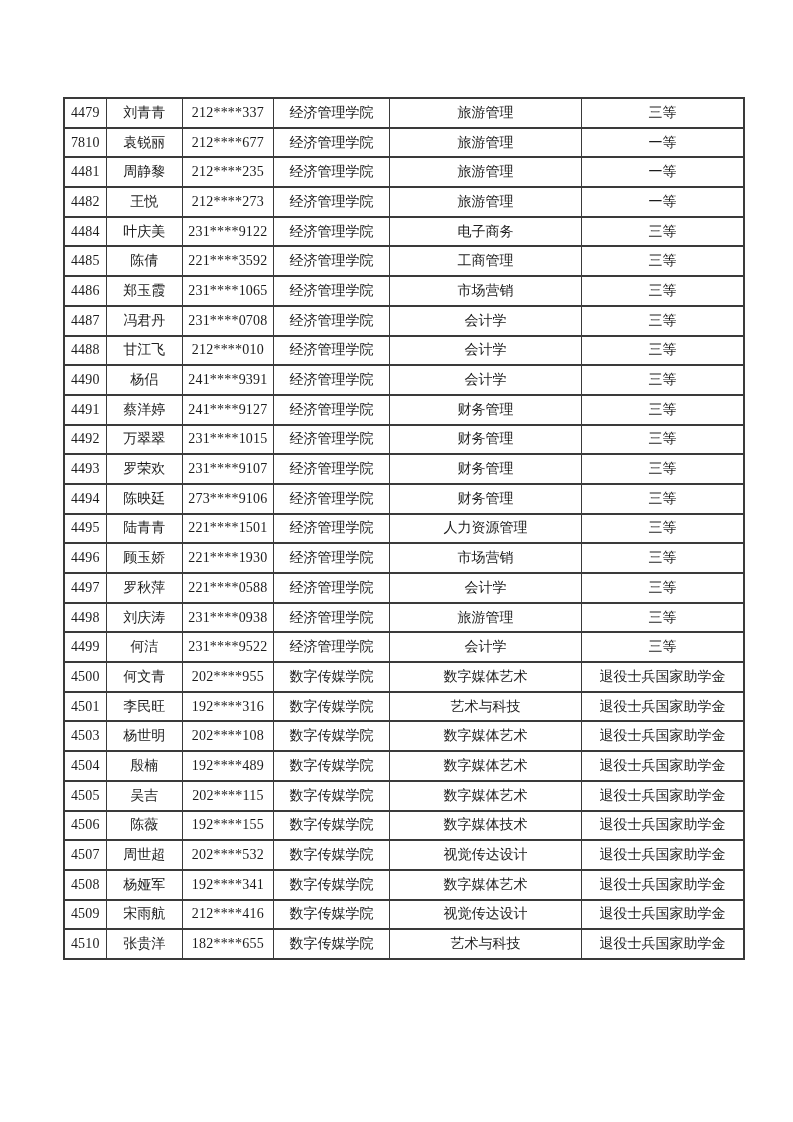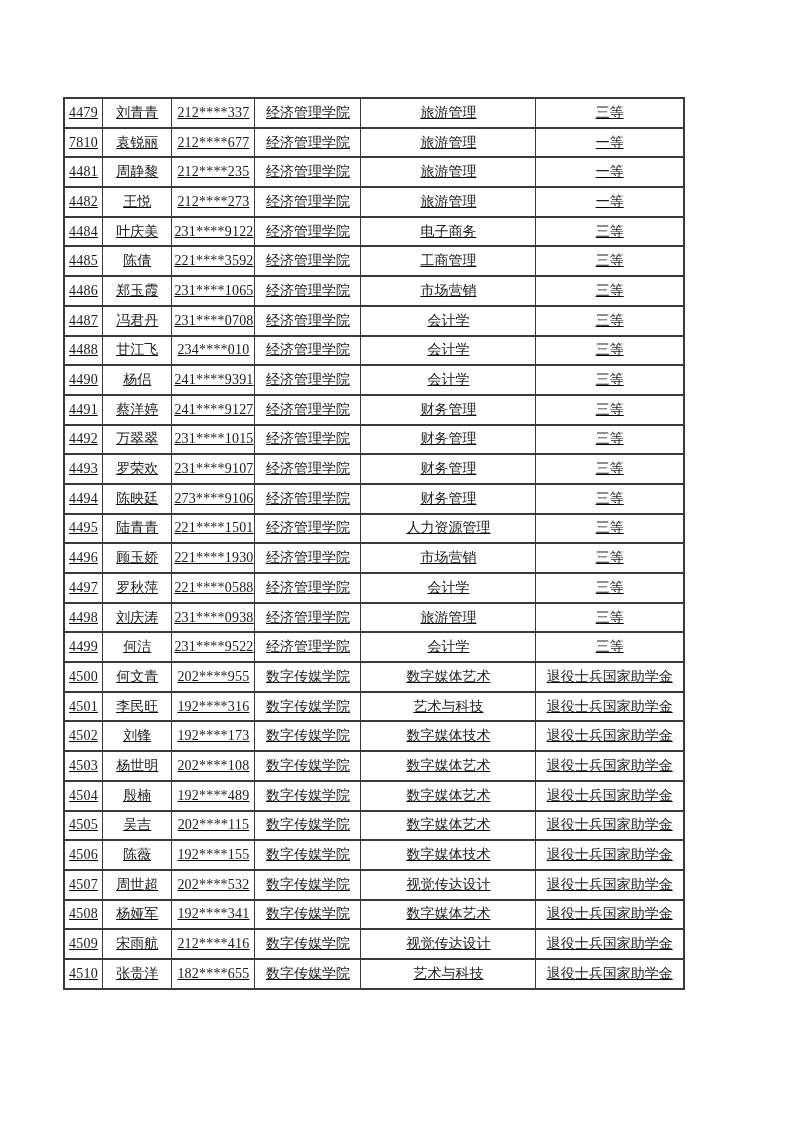--- a/index.html
+++ b/index.html
@@ -12,25 +12,24 @@
     width: 793px;
     height: 1122px;
     background: #ffffff;
     overflow: hidden;
     font-family: "Liberation Serif", "DejaVu Serif", serif;
   }
   table.roster {
     position: absolute;
     left: 63px;
     top: 97px;
-    width: 622px;
+    width: 682px;
     border-collapse: collapse;
     table-layout: fixed;
     border: 2px solid #3a3a3a;
-    text-decoration: underline;
   }
   table.roster td {
     border-top: 2px solid #3a3a3a;
     border-bottom: 2px solid #3a3a3a;
     border-left: 1px solid #3a3a3a;
     border-right: 1px solid #3a3a3a;
     height: 27.7px;
     padding: 0 2px;
     text-align: center;
     vertical-align: middle;
@@ -120,21 +119,21 @@
           <td>4487</td>
           <td>冯君丹</td>
           <td>231****0708</td>
           <td>经济管理学院</td>
           <td>会计学</td>
           <td>三等</td>
         </tr>
         <tr>
           <td>4488</td>
           <td>甘江飞</td>
-          <td>234****010</td>
+          <td>212****010</td>
           <td>经济管理学院</td>
           <td>会计学</td>
           <td>三等</td>
         </tr>
         <tr>
           <td>4490</td>
           <td>杨侣</td>
           <td>241****9391</td>
           <td>经济管理学院</td>
           <td>会计学</td>
@@ -219,28 +218,20 @@
           <td>数字传媒学院</td>
           <td>数字媒体艺术</td>
           <td>退役士兵国家助学金</td>
         </tr>
         <tr>
           <td>4501</td>
           <td>李民旺</td>
           <td>192****316</td>
           <td>数字传媒学院</td>
           <td>艺术与科技</td>
-          <td>退役士兵国家助学金</td>
-        </tr>
-        <tr>
-          <td>4502</td>
-          <td>刘锋</td>
-          <td>192****173</td>
-          <td>数字传媒学院</td>
-          <td>数字媒体技术</td>
           <td>退役士兵国家助学金</td>
         </tr>
         <tr>
           <td>4503</td>
           <td>杨世明</td>
           <td>202****108</td>
           <td>数字传媒学院</td>
           <td>数字媒体艺术</td>
           <td>退役士兵国家助学金</td>
         </tr>

